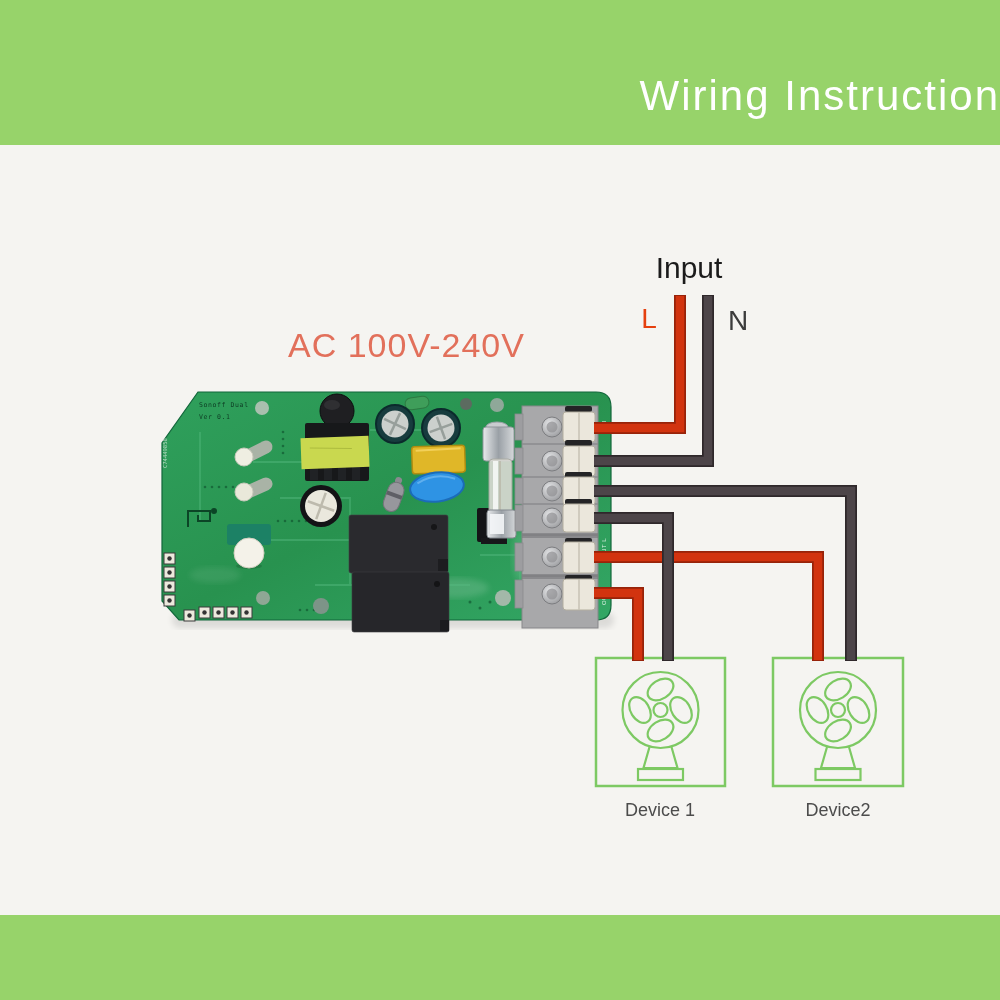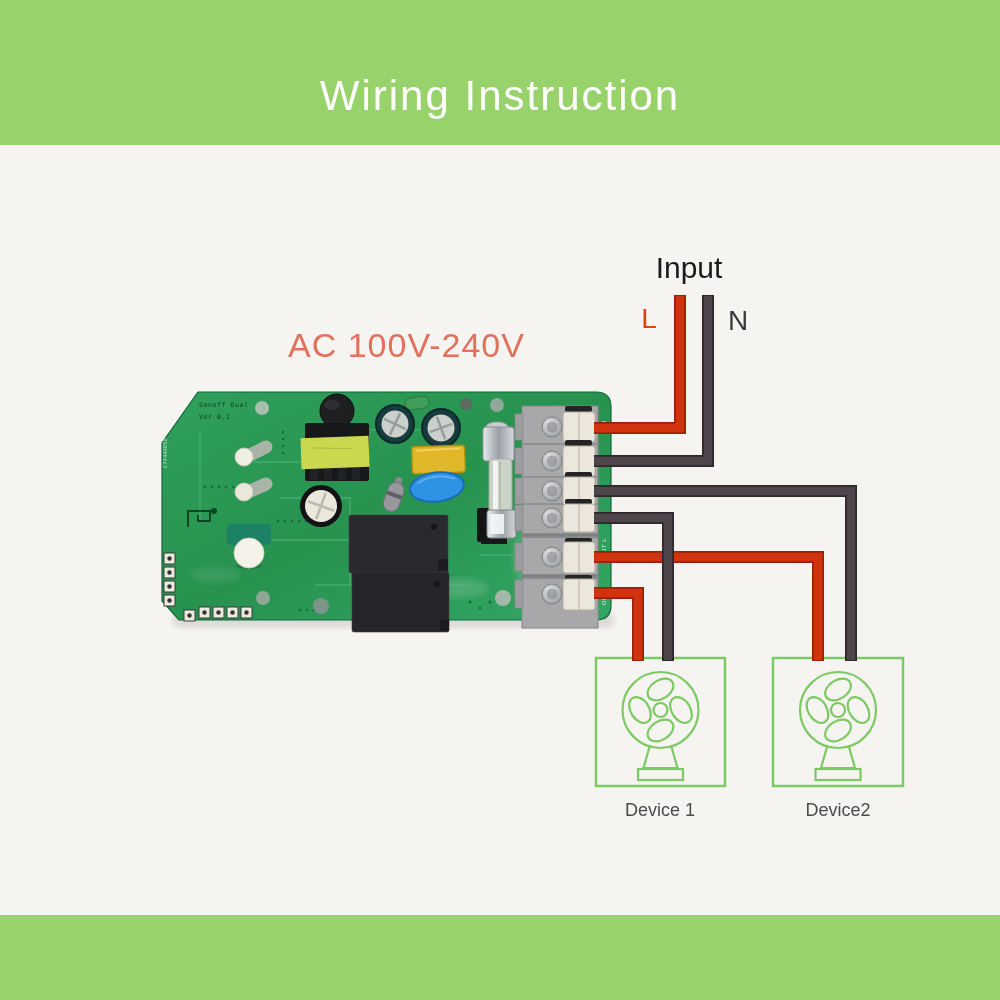--- a/index.html
+++ b/index.html
@@ -1,21 +1,21 @@
 <!DOCTYPE html>
 <html><head>
 <meta charset="utf-8">
 <style>
   html,body{margin:0;padding:0;}
   body{width:1000px;height:1000px;overflow:hidden;background:#f5f4f1;
        font-family:"Liberation Sans",sans-serif;}
   .page{position:relative;width:1000px;height:1000px;background:#f5f4f1;}
   .top-bar{position:absolute;left:0;top:0;width:1000px;height:145px;background:#97d36a;}
   .bottom-bar{position:absolute;left:0;top:915px;width:1000px;height:85px;background:#97d36a;}
-  .page-title{position:absolute;left:0;top:72px;width:100%;text-align:center;
+  .page-title{position:absolute;left:0;top:72px;width:100%;text-align:right;
       font-size:42px;font-weight:300;letter-spacing:2px;color:#ffffff;}
   svg.scene{position:absolute;left:0;top:0;width:1000px;height:1000px;}
   text{font-family:"Liberation Sans",sans-serif;}
   .silk{font-family:"DejaVu Sans Mono",monospace;}
   .lbl-input{font-size:30px;fill:#1b1b1b;}
   .lbl-L{font-size:28px;fill:#e5400f;}
   .lbl-N{font-size:28px;fill:#3c3c3c;}
   .lbl-ac{font-size:34px;fill:#e2705b;letter-spacing:1px;}
   .lbl-dev{font-size:18px;fill:#4c4c4c;}
   .strip-lbl{font-size:6px;fill:#dff0e4;letter-spacing:.5px;}

